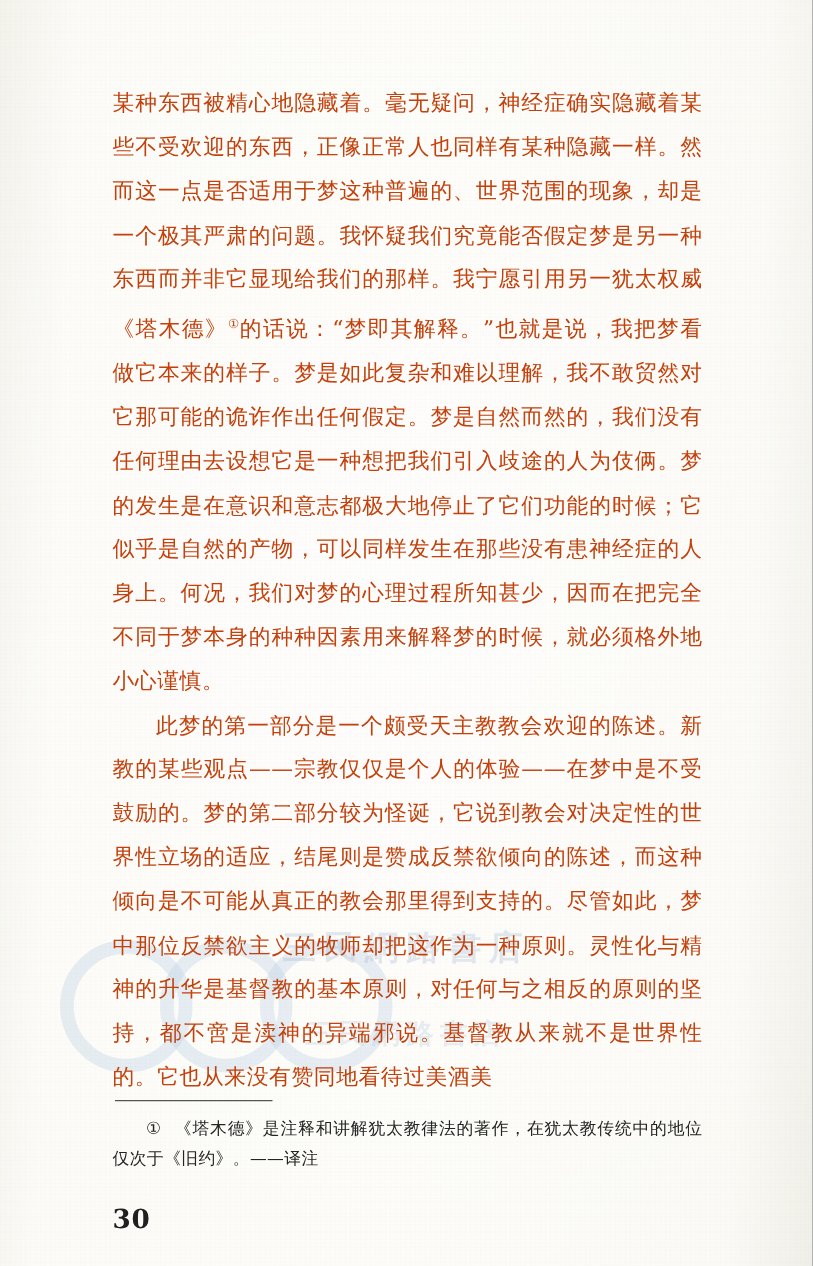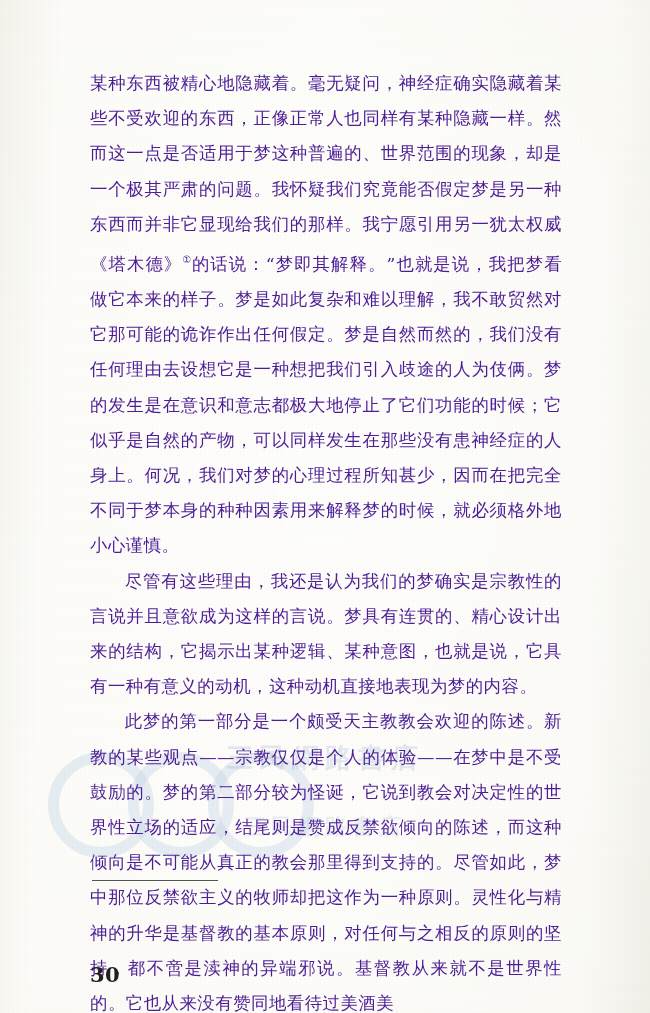--- a/index.html
+++ b/index.html
@@ -91,21 +91,21 @@
   #text-column {
     position: absolute;
     left: 90px;
     top: 66px;
     width: 472px;
   }
   p.body-para {
     margin: 0;
     font-size: 17.4px;
     line-height: 35.2px;
-    color: #4c1d95;
+    color: #c2410c;
     text-align: justify;
     text-justify: inter-character;
     letter-spacing: 0.5px;
     text-indent: 2em;
     -webkit-font-smoothing: antialiased;
   }
   p.body-para.no-indent { text-indent: 0; }
   p.body-para + p.body-para { margin-top: 0; }
 
   sup.fn-ref {
@@ -164,25 +164,25 @@
     <div class="wm-line wm-cjk">三民網路書店</div>
     <div class="wm-line wm-cjk2">三民網路書店</div>
   </div>
 
   <div id="scan-noise"></div>
 
   <div id="text-column">
 
     <p class="body-para no-indent"><span>某种东西被精心地隐藏着。毫无疑问，神经症确实隐藏着某些不受欢迎的东西，正像正常人也同样有某种隐藏一样。然而这一点是否适用于梦这种普遍的、世界范围的现象，却是一个极其严肃的问题。我怀疑我们究竟能否假定梦是另一种东西而并非它显现给我们的那样。我宁愿引用另一犹太权威《塔木德》</span><sup class="fn-ref">①</sup><span>的话说：“梦即其解释。”也就是说，我把梦看做它本来的样子。梦是如此复杂和难以理解，我不敢贸然对它那可能的诡诈作出任何假定。梦是自然而然的，我们没有任何理由去设想它是一种想把我们引入歧途的人为伎俩。梦的发生是在意识和意志都极大地停止了它们功能的时候；它似乎是自然的产物，可以同样发生在那些没有患神经症的人身上。何况，我们对梦的心理过程所知甚少，因而在把完全不同于梦本身的种种因素用来解释梦的时候，就必须格外地小心谨慎。</span></p>
 
-    <p class="body-para">尽管有这些理由，我还是认为我们的梦确实是宗教性的言说并且意欲成为这样的言说。梦具有连贯的、精心设计出来的结构，它揭示出某种逻辑、某种意图，也就是说，它具有一种有意义的动机，这种动机直接地表现为梦的内容。</p>
 
     <p class="body-para">此梦的第一部分是一个颇受天主教教会欢迎的陈述。新教的某些观点——宗教仅仅是个人的体验——在梦中是不受鼓励的。梦的第二部分较为怪诞，它说到教会对决定性的世界性立场的适应，结尾则是赞成反禁欲倾向的陈述，而这种倾向是不可能从真正的教会那里得到支持的。尽管如此，梦中那位反禁欲主义的牧师却把这作为一种原则。灵性化与精神的升华是基督教的基本原则，对任何与之相反的原则的坚持，都不啻是渎神的异端邪说。基督教从来就不是世界性的。它也从来没有赞同地看待过美酒美</p>
 
   </div>
 
   <div id="footnote-block">
     <div id="footnote-rule"></div>
+    <p class="footnote-text"><span class="fn-marker">①</span><span>《塔木德》是注释和讲解犹太教律法的著作，在犹太教传统中的地位仅次于《旧约》。——译注</span></p>
   </div>
 
   <div id="page-number">30</div>
 
 </div>
 
 </body></html>

